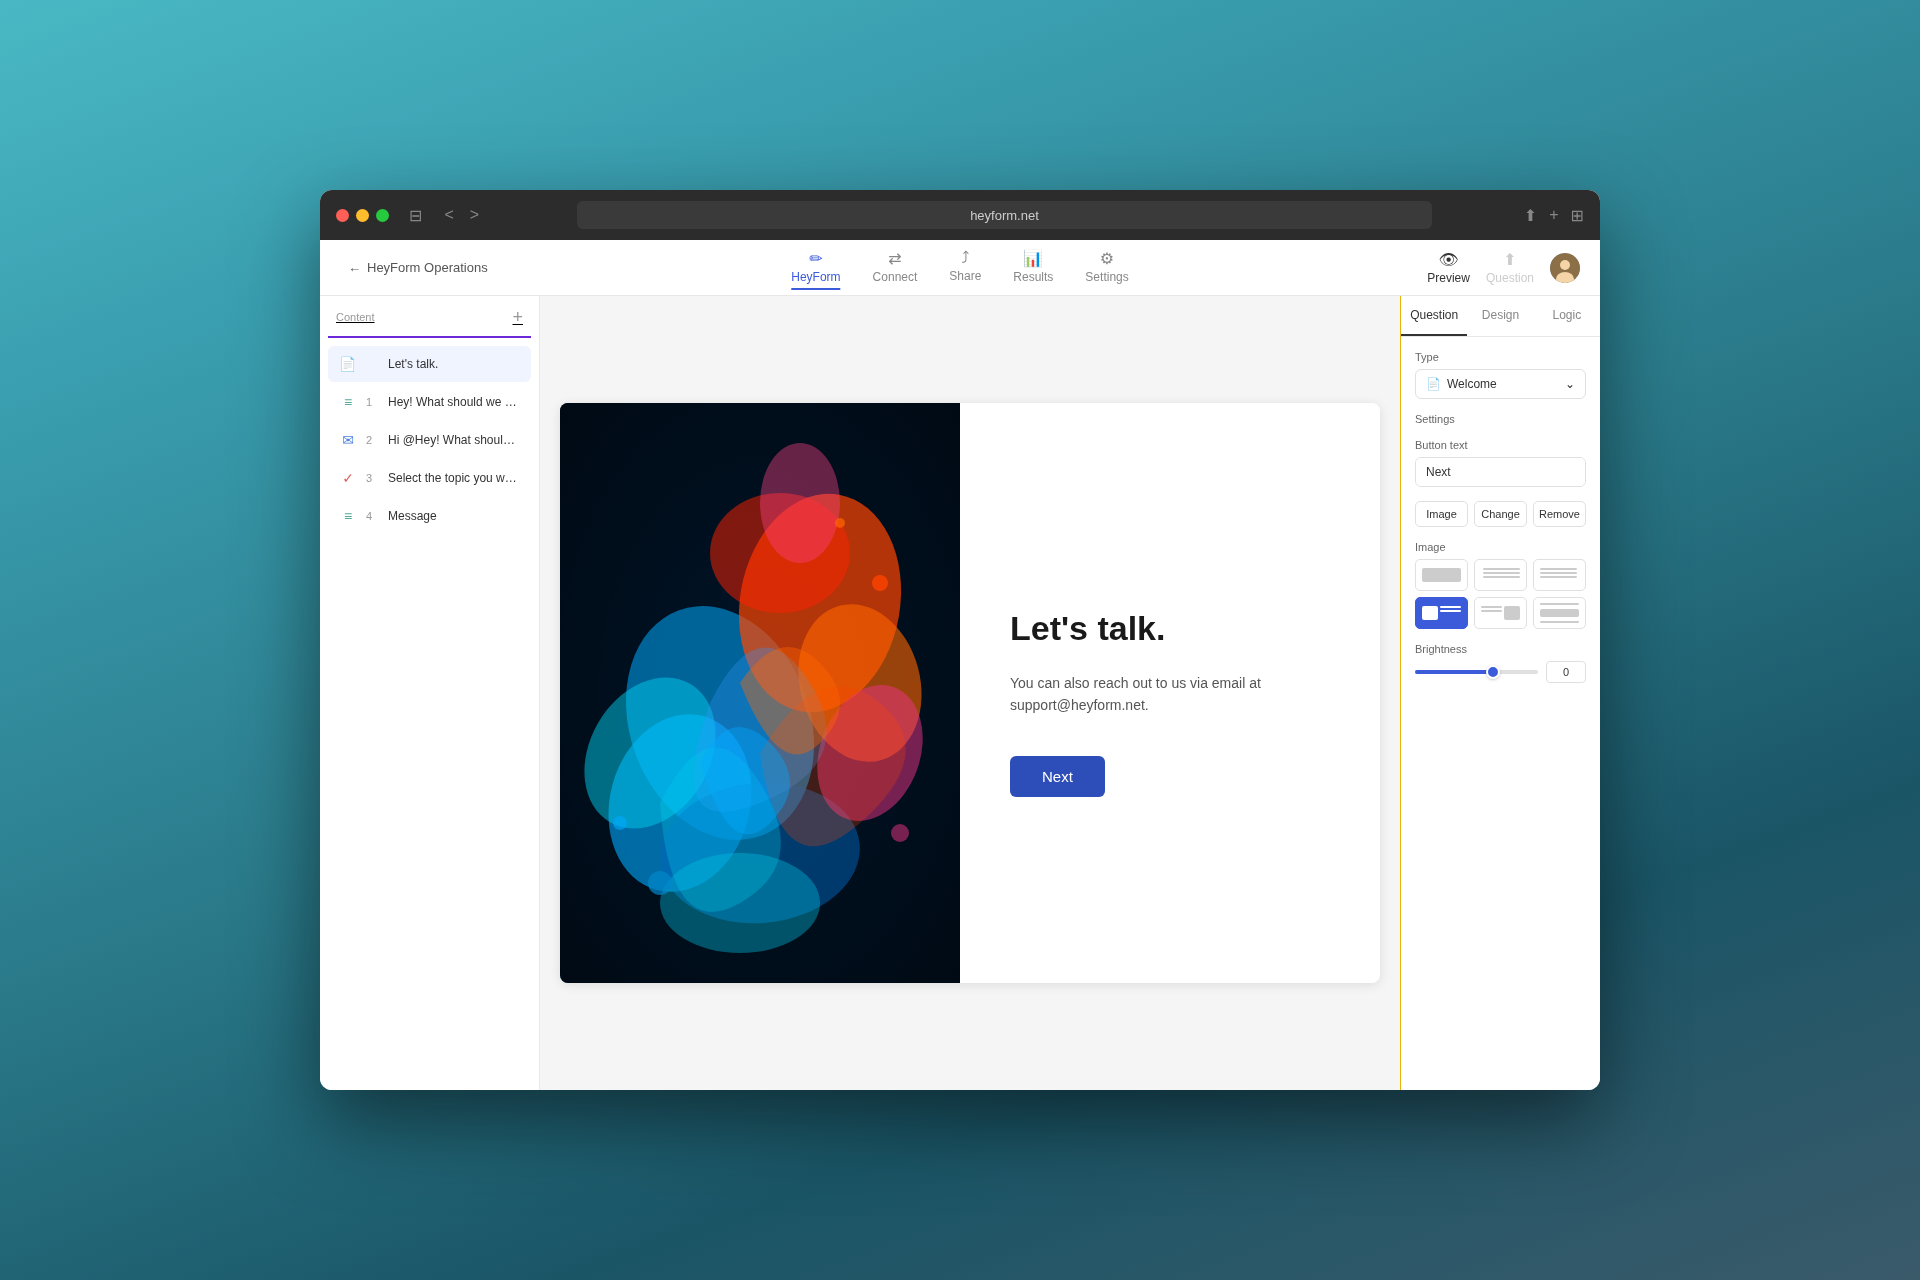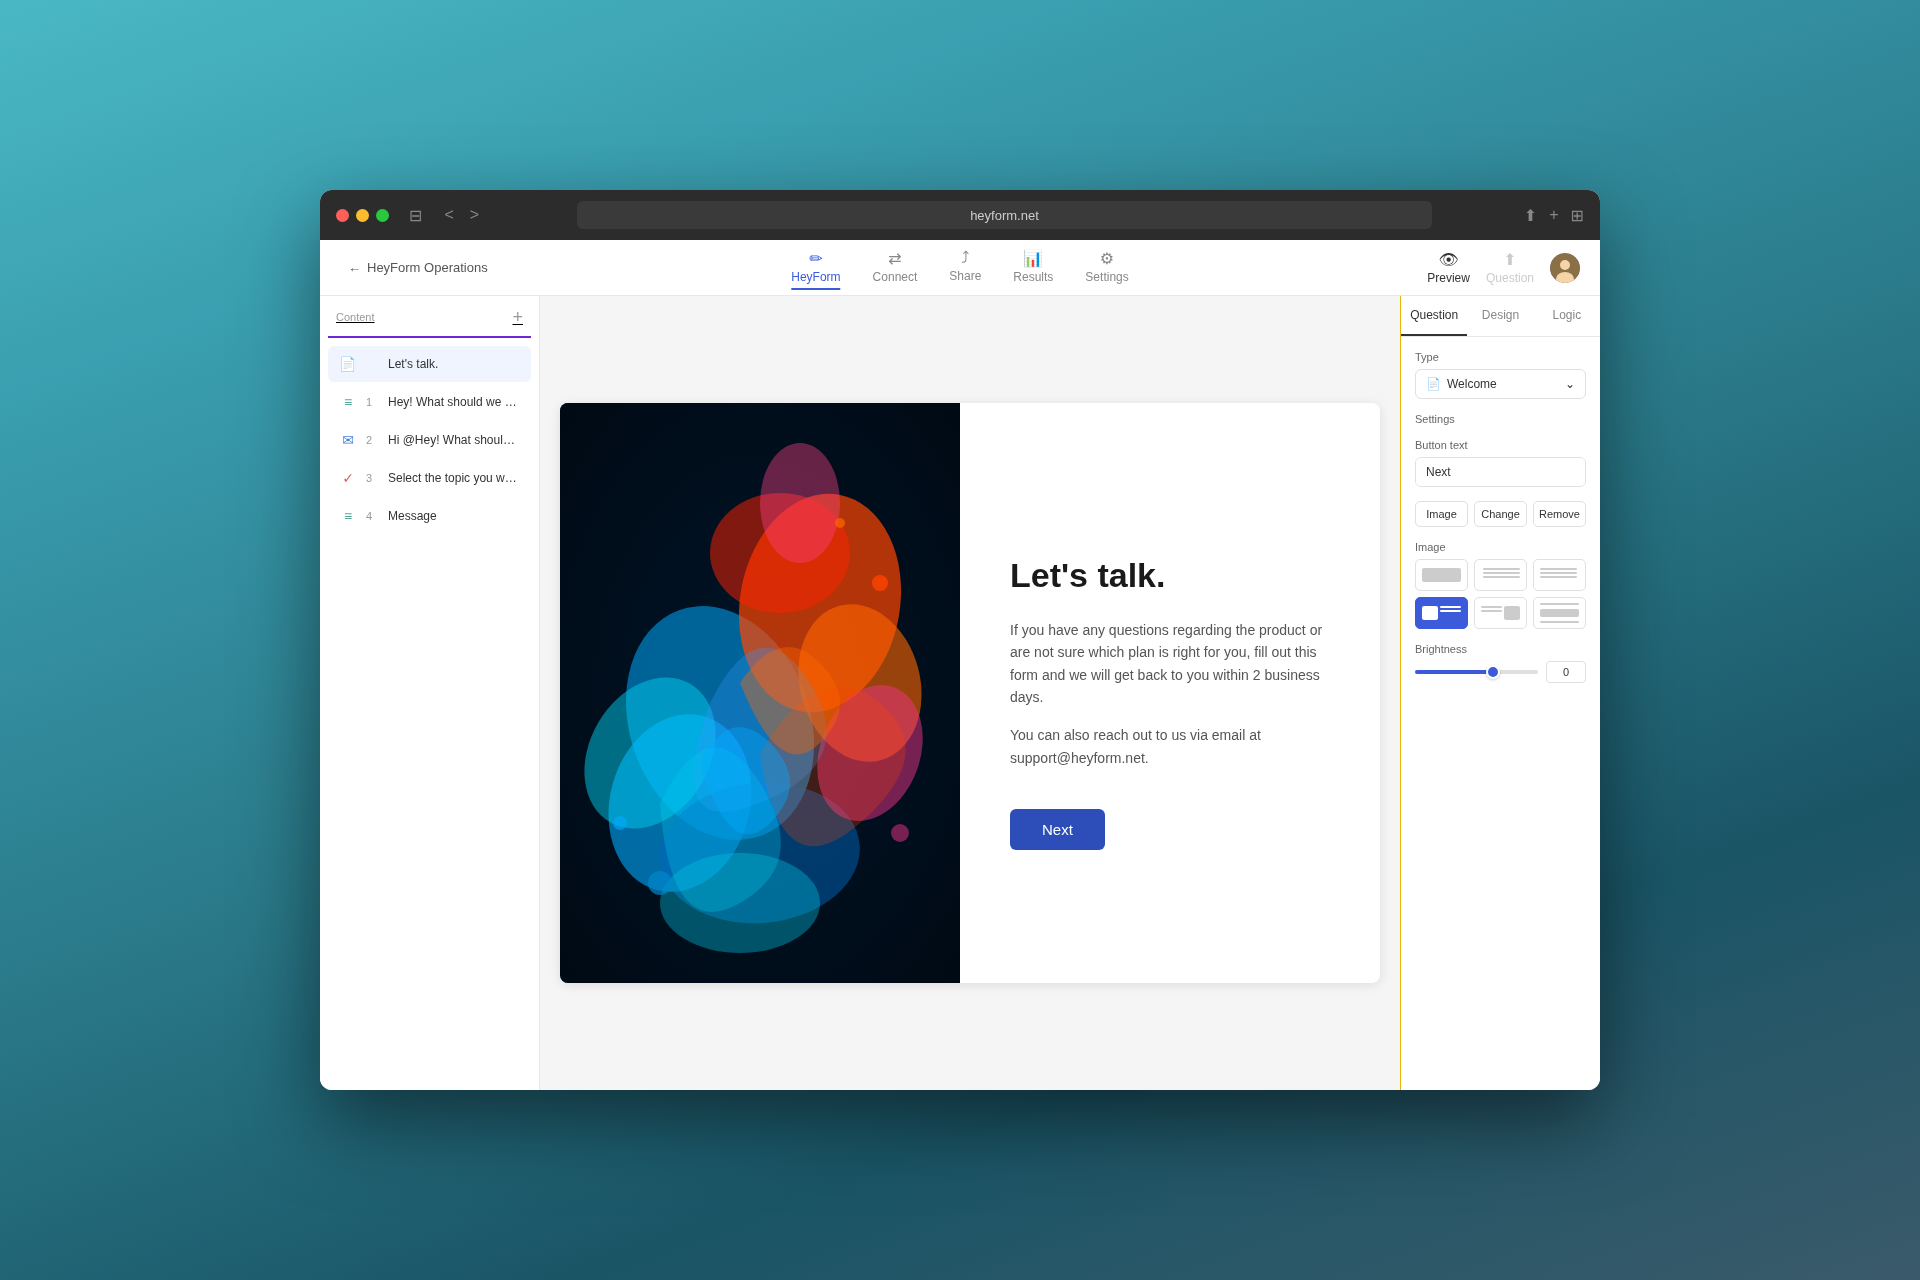--- a/index.html
+++ b/index.html
@@ -465,21 +465,20 @@
             <circle cx="320" cy="180" r="8" fill="#ff4400" opacity="0.8"></circle>
             <circle cx="280" cy="120" r="5" fill="#ff6600" opacity="0.7"></circle>
             <circle cx="100" cy="480" r="12" fill="#0088cc" opacity="0.7"></circle>
             <circle cx="60" cy="420" r="7" fill="#00aaff" opacity="0.6"></circle>
             <circle cx="340" cy="430" r="9" fill="#ee3388" opacity="0.5"></circle>
           </svg>
         </div>
 
         <div class="form-content">
           <h1 class="form-title">Let's talk.</h1>
-          <p class="form-description">If you have any questions regarding the product or are not sure which plan is right for you, fill out this form and we will get back to you within 2 business days.</p>
           <p class="form-description-2">You can also reach out to us via email at support@heyform.net.</p>
           <button class="form-next-btn">Next</button>
         </div>
       </div>
     </div>
 
     <div class="right-panel">
 
       <div class="panel-tabs">
         <button class="panel-tab active">

